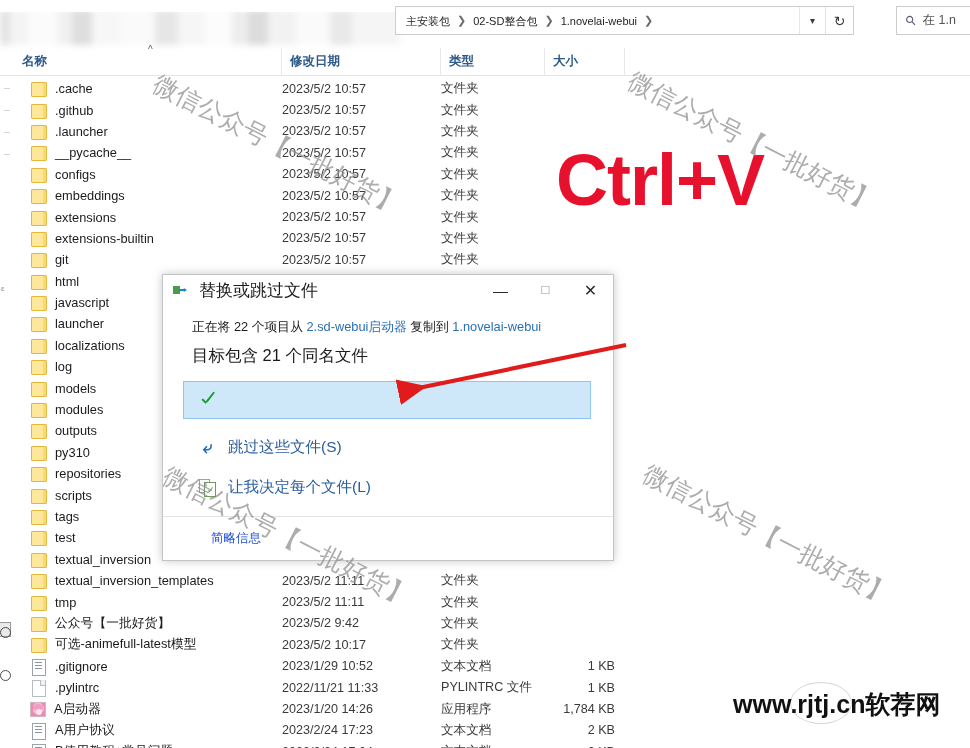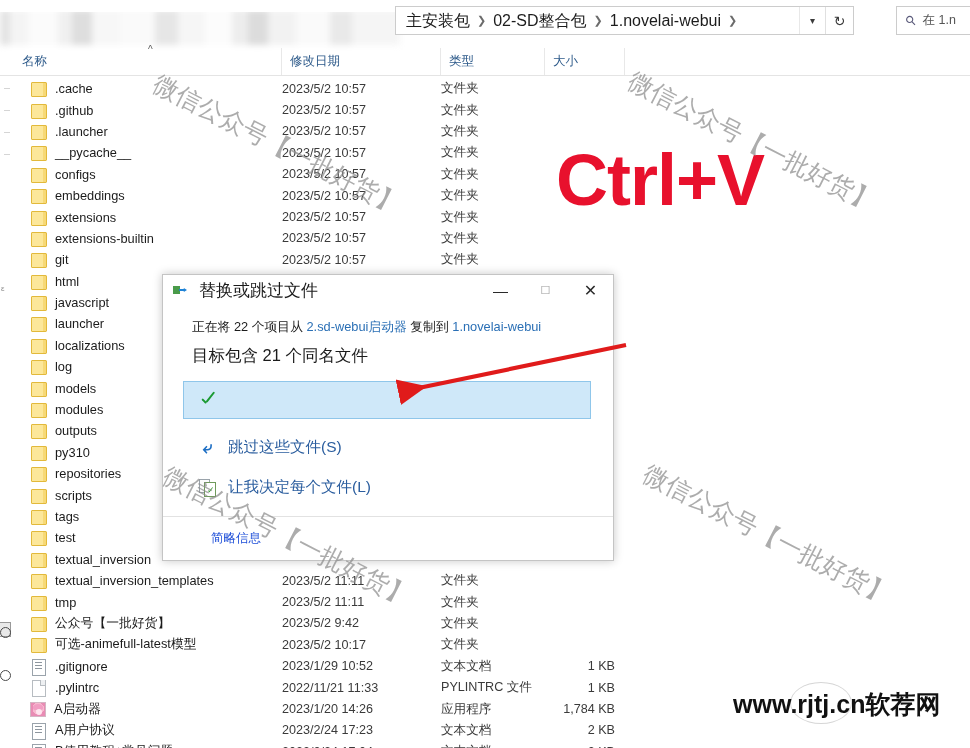--- a/index.html
+++ b/index.html
@@ -44,21 +44,21 @@
   }
 
   
   .addressbar {
     position: absolute; left: 395px; top: 6px; width: 459px; height: 29px;
     border: 1px solid #cccccc; background: #ffffff;
     display: flex; align-items: center;
   }
   .crumbs { display: flex; align-items: center; flex: 1; padding-left: 8px; overflow: hidden; }
   .crumb {
-    font-size: 16px; color: #1c1c1c; white-space: nowrap;
+    font-size: 11px; color: #1c1c1c; white-space: nowrap;
     padding: 2px 2px; line-height: 16px;
   }
   .crumb-sep {
     color: #6b6b6b; font-size: 11px; padding: 0 5px; user-select: none;
   }
   .addr-drop {
     width: 26px; height: 27px; display: flex; align-items: center; justify-content: center;
     color: #3b3b3b; font-size: 10px; border-left: 1px solid #e8e8e8;
   }
   .addr-refresh {
@@ -76,20 +76,21 @@
 
   
   .colheaders {
     position: absolute; left: 0px; top: 48px; width: 970px; height: 28px;
     border-bottom: 1px solid #e4e4e4;
   }
   .colhdr {
     position: absolute; top: 0; height: 27px; display: flex; align-items: center;
     font-size: 12.5px; color: #2d5a8a; padding-left: 8px;
     border-right: 1px solid #e8e8e8;
+    font-weight: bold;
   }
   .sort-caret {
     position: absolute; left: 148px; top: 44px; font-size: 10px; color: #5a5a5a;
   }
 
   
   .left-sliver { position: absolute; left: 0; top: 76px; width: 14px; height: 672px; }
   .sliver-tick {
     position: absolute; left: 4px; width: 6px; height: 1px; background: #d5d5d5;
   }

